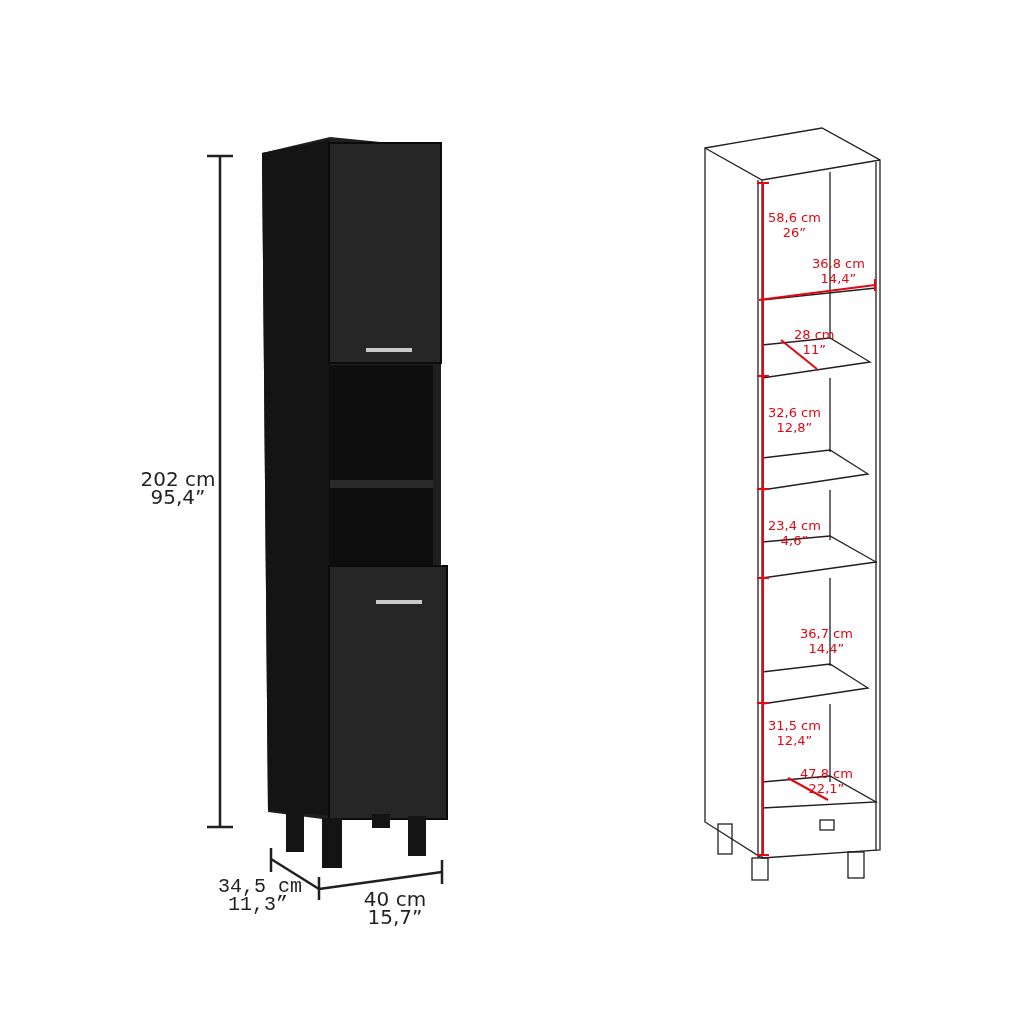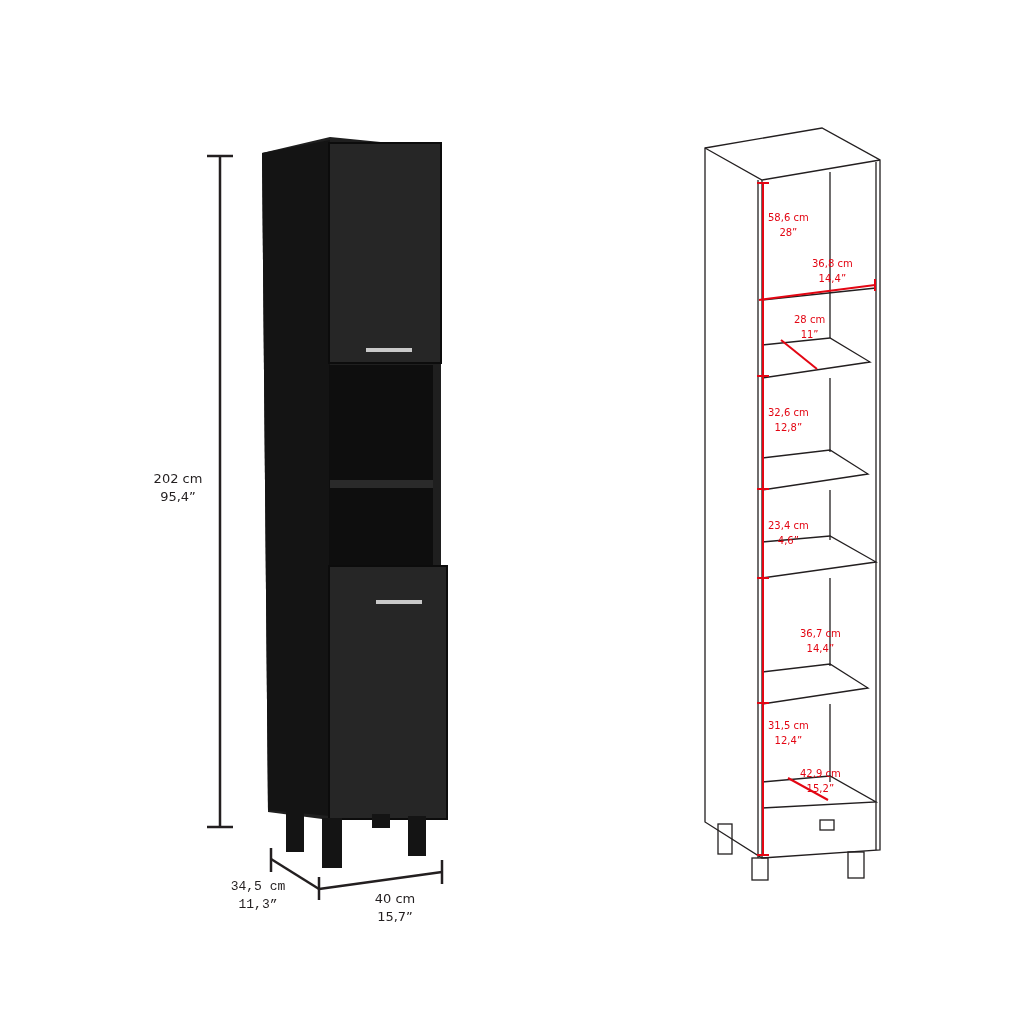--- a/index.html
+++ b/index.html
@@ -1,19 +1,19 @@
 <!DOCTYPE html>
 <html><head>
 <meta charset="utf-8">
 <style>
   html,body{margin:0;padding:0;background:#ffffff;}
   body{width:1024px;height:1024px;position:relative;overflow:hidden;font-family:"Liberation Sans",sans-serif;}
   svg{position:absolute;left:0;top:0;}
-  .lbl{position:absolute;font-family:"DejaVu Sans",sans-serif;font-size:13px;line-height:18px;color:#231f20;text-align:center;white-space:nowrap;}
-  .red{position:absolute;font-family:"DejaVu Sans",sans-serif;font-size:10px;line-height:15px;color:#e30613;text-align:center;white-space:nowrap;}
+  .lbl{position:absolute;font-family:"DejaVu Sans",sans-serif;font-size:20px;line-height:18px;color:#231f20;text-align:center;white-space:nowrap;}
+  .red{position:absolute;font-family:"DejaVu Sans",sans-serif;font-size:13px;line-height:15px;color:#e30613;text-align:center;white-space:nowrap;}
 </style>
 </head>
 <body>
 
 <svg width="1024" height="1024">
 
   <g stroke="#231f20" stroke-width="2.5">
     <line x1="220" y1="156" x2="220" y2="827"></line>
     <line x1="207" y1="156" x2="233" y2="156"></line>
     <line x1="207" y1="827" x2="233" y2="827"></line>
@@ -88,42 +88,42 @@
   <div>34,5 cm</div>
   <div>11,3”</div>
 </div>
 <div class="lbl" style="left:355px;top:890px;width:80px;">
   <div>40 cm</div>
   <div>15,7”</div>
 </div>
 
 <div class="red" style="left:768px;top:210px;">
   <div>58,6 cm</div>
-  <div>28”</div>
+  <div>26”</div>
 </div>
 <div class="red" style="left:812px;top:256px;">
   <div>36,8 cm</div>
   <div>14,4”</div>
 </div>
-<div class="red" style="left:794px;top:312px;">
+<div class="red" style="left:794px;top:327px;">
   <div>28 cm</div>
   <div>11”</div>
 </div>
 <div class="red" style="left:768px;top:405px;">
   <div>32,6 cm</div>
   <div>12,8”</div>
 </div>
 <div class="red" style="left:768px;top:518px;">
   <div>23,4 cm</div>
   <div>4,6”</div>
 </div>
 <div class="red" style="left:800px;top:626px;">
   <div>36,7 cm</div>
   <div>14,4”</div>
 </div>
 <div class="red" style="left:768px;top:718px;">
   <div>31,5 cm</div>
   <div>12,4”</div>
 </div>
 <div class="red" style="left:800px;top:766px;">
-  <div>42,9 cm</div>
-  <div>15,2”</div>
+  <div>47,8 cm</div>
+  <div>22,1”</div>
 </div>
 
 </body></html>

